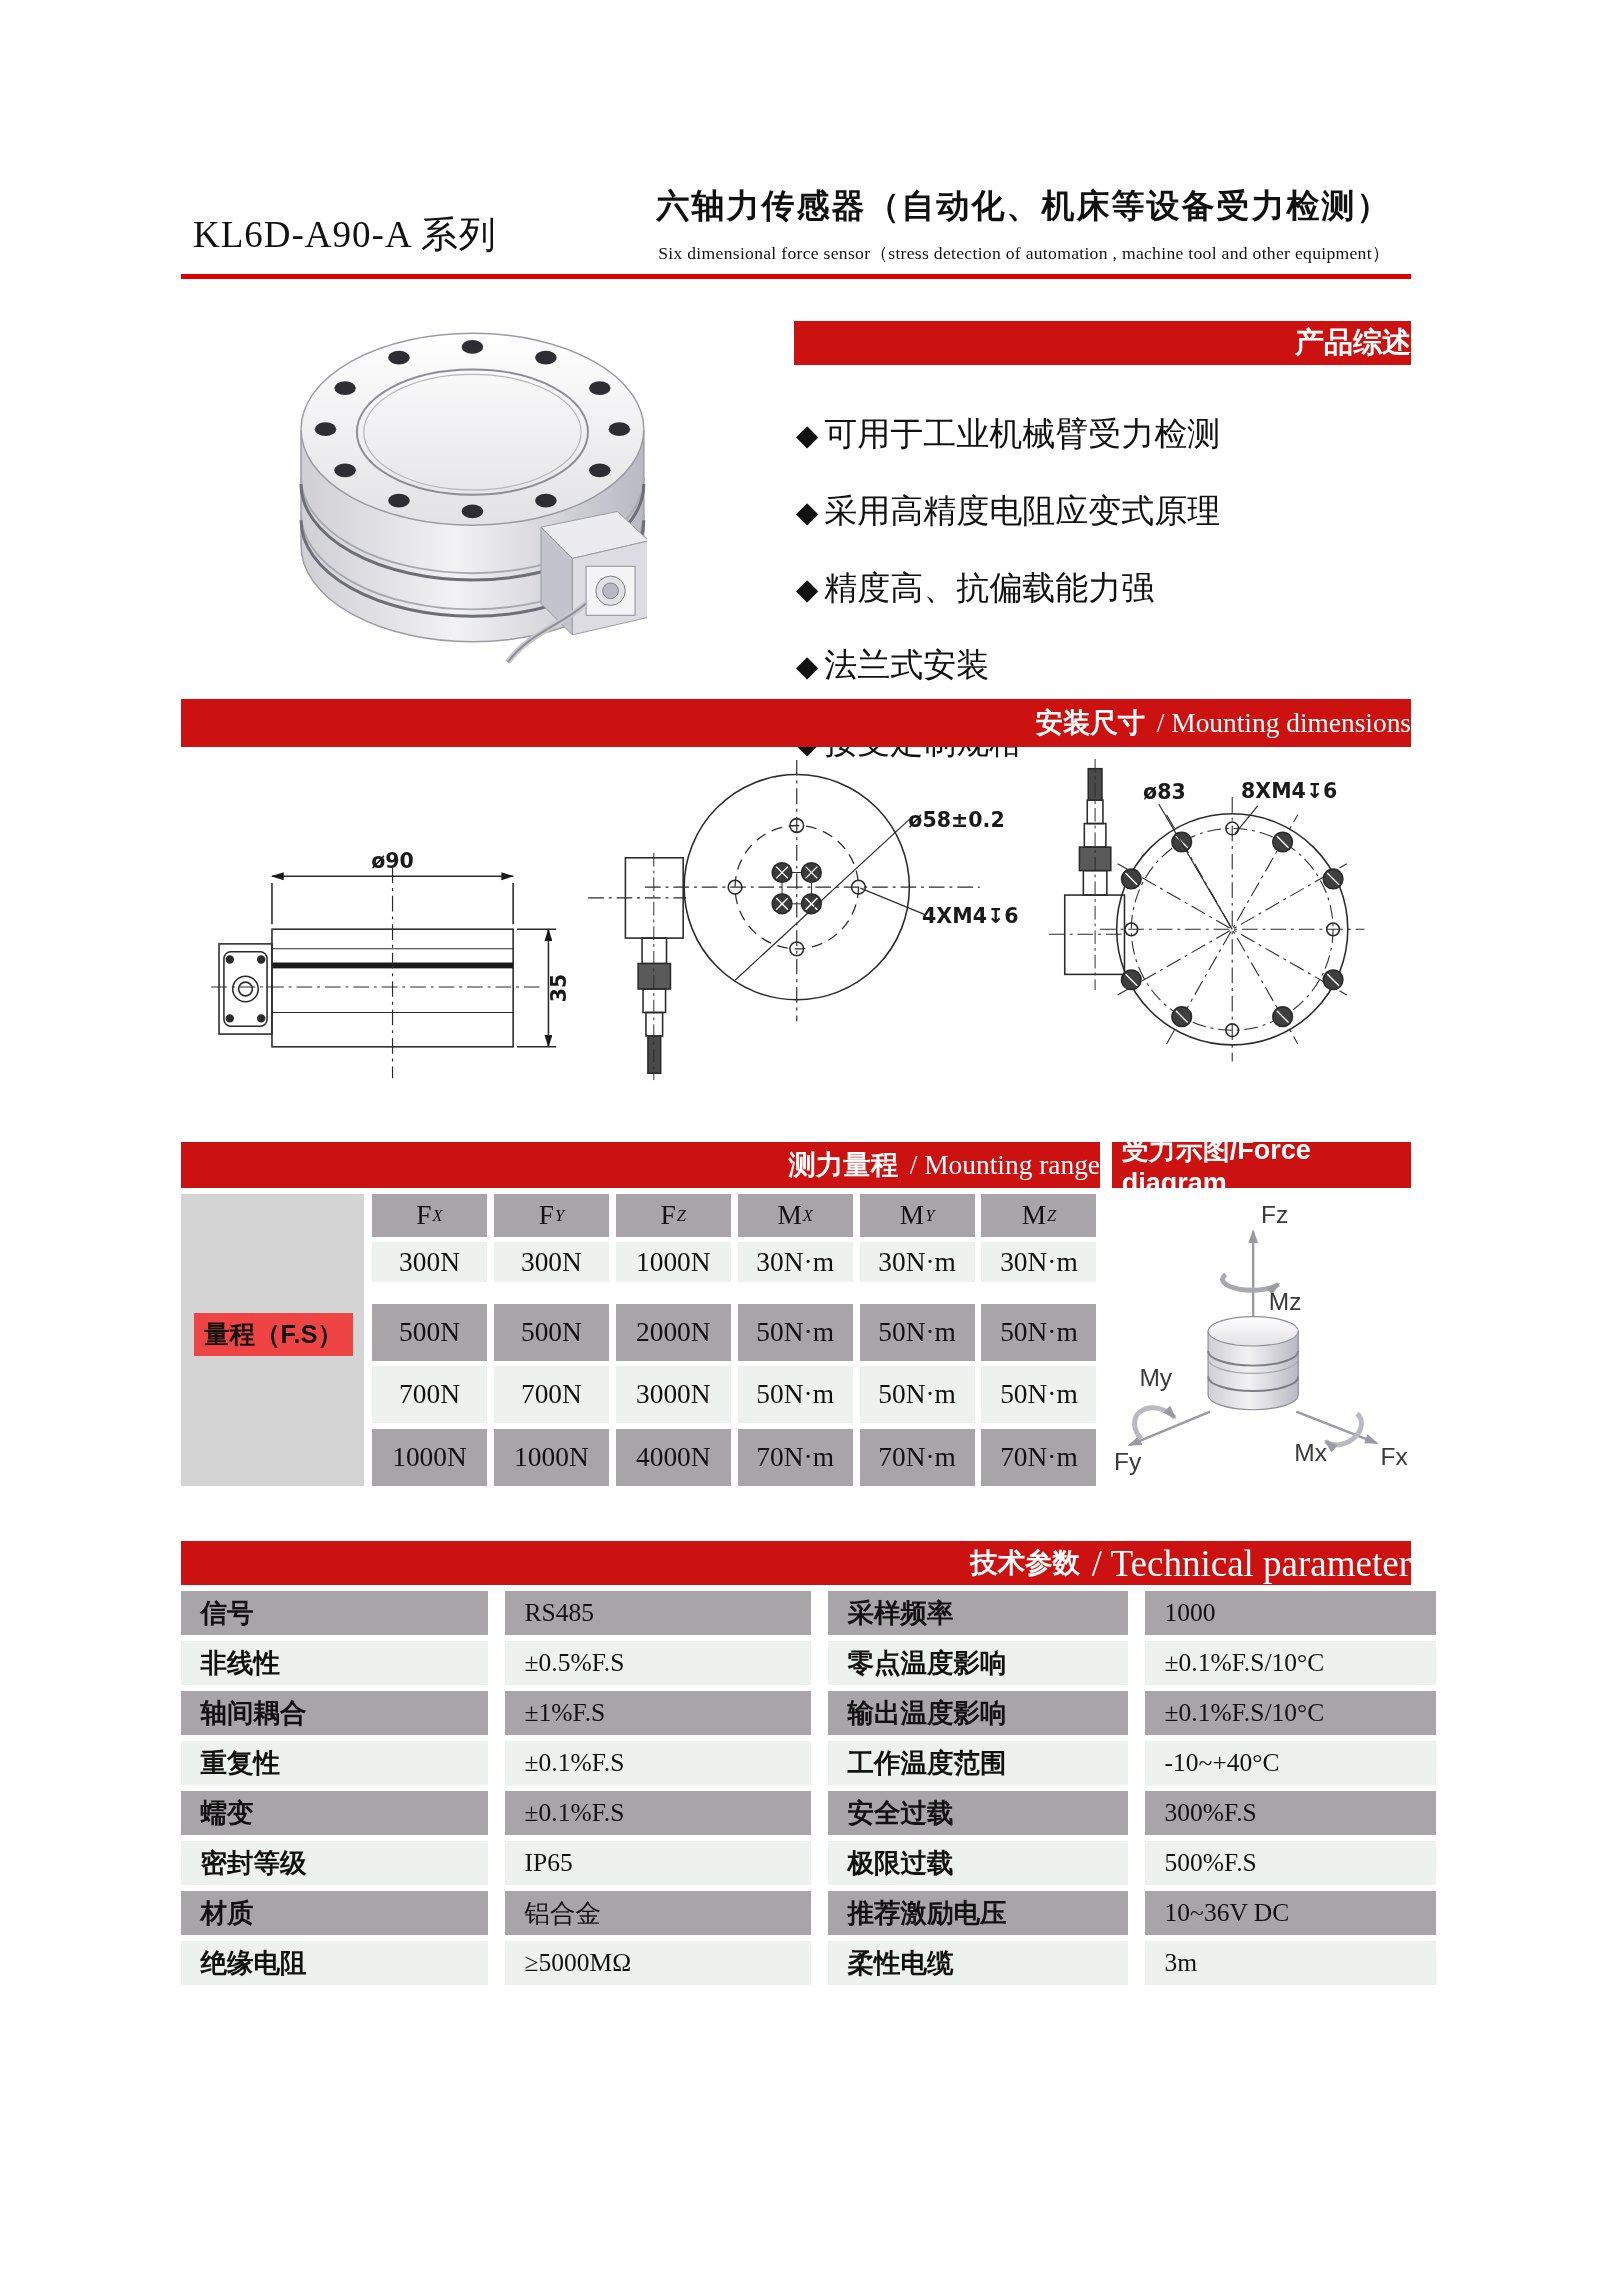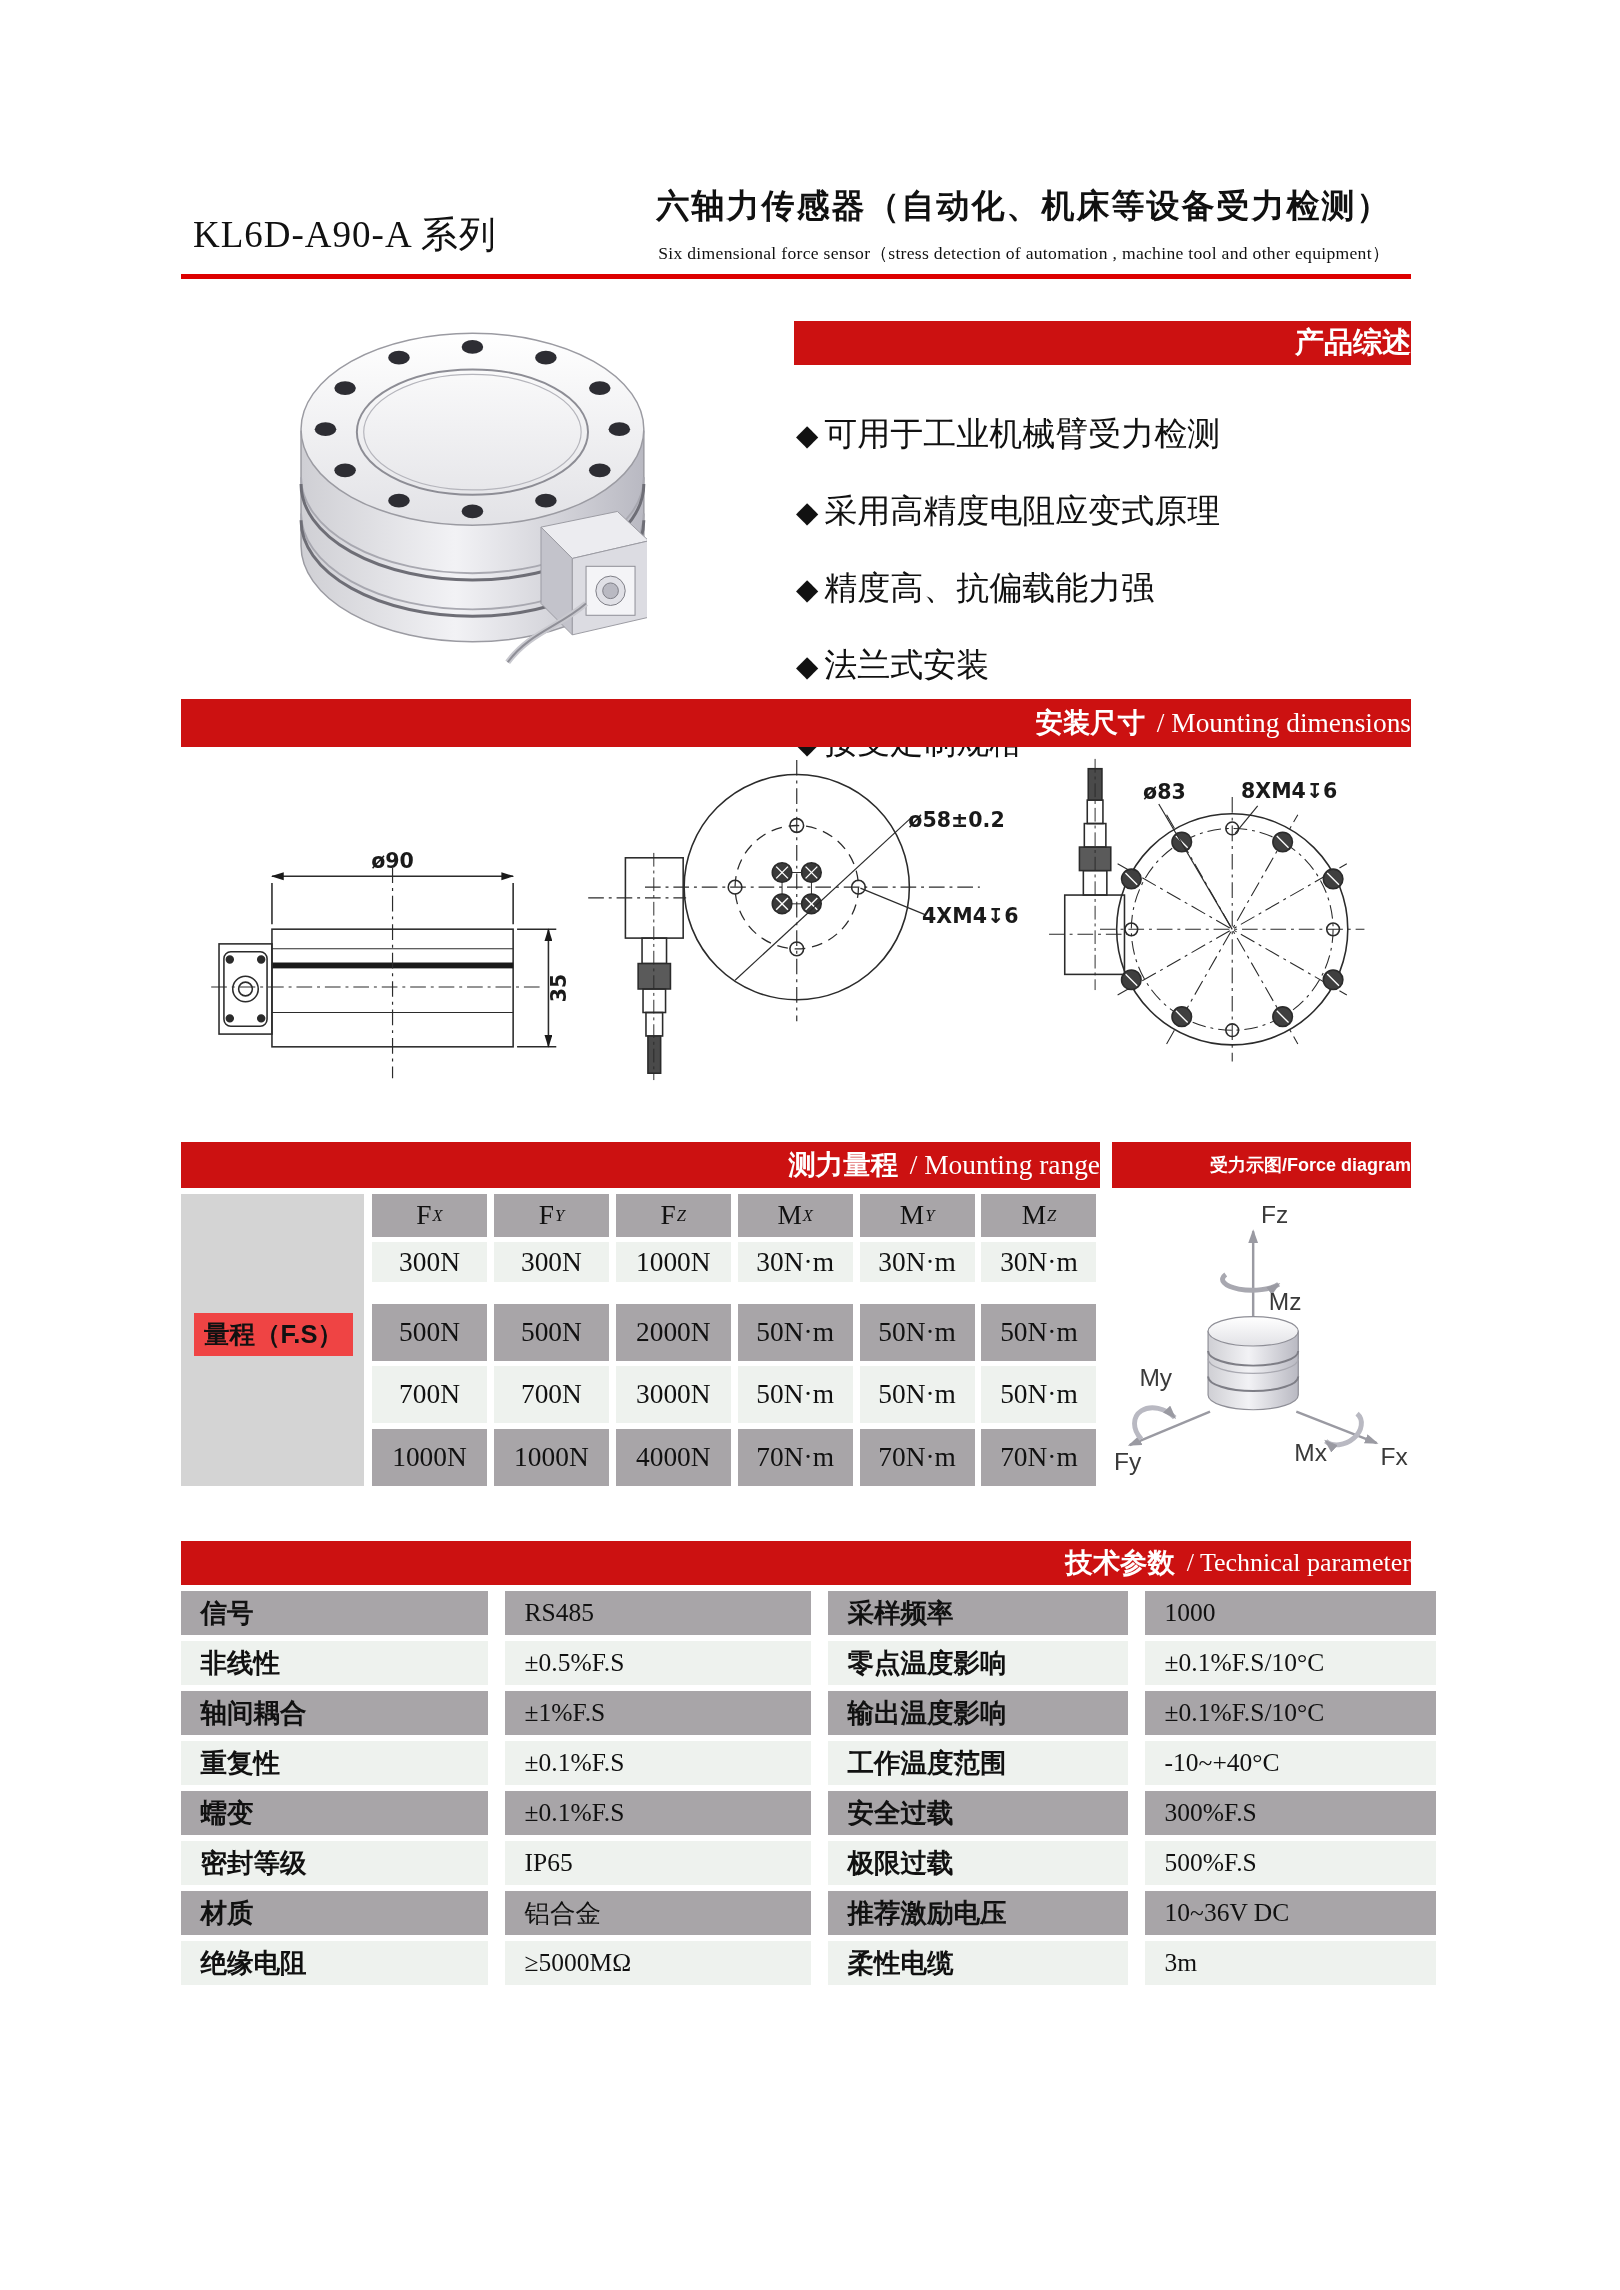--- a/index.html
+++ b/index.html
@@ -333,21 +333,21 @@
   <div class="mrow" style="top:1429px;height:57px">
     <div class="cell g">1000N</div>
     <div class="cell g">1000N</div>
     <div class="cell g">4000N</div>
     <div class="cell g">70N·m</div>
     <div class="cell g">70N·m</div>
     <div class="cell g">70N·m</div>
   </div>
 
   <div class="banner" style="left:1112px;top:1142px;width:299px;height:46px;padding-left:9.8px">
-    <span class="cn" style="font-size:18px">受力示图/Force diagram</span>
+    <span class="cn" style="font-size:27px">受力示图/Force diagram</span>
   </div>
   <svg class="abs" style="left:1112px;top:1194px" width="299" height="304" viewBox="0 0 305 310" fill="none">
     <line x1="100" y1="222" x2="18" y2="256" stroke="#9a9aa2" stroke-width="2.5" marker-end="url(#arrg)"></line>
     <line x1="188" y1="222" x2="270" y2="254" stroke="#9a9aa2" stroke-width="2.5" marker-end="url(#arrg)"></line>
     <line x1="144" y1="128" x2="144" y2="38" stroke="#9a9aa2" stroke-width="2.5" marker-end="url(#arrg)"></line>
     <path d="M116,82 A30,11 0 1 0 170,92" stroke="#a8a8b0" stroke-width="5" marker-end="url(#arrg)"></path>
     <path d="M30,250 A21,16 30 1 1 64,228" stroke="#b9b9c2" stroke-width="5" marker-end="url(#arrg)"></path>
     <path d="M250,224 A21,16 -30 1 1 218,252" stroke="#b9b9c2" stroke-width="5" marker-end="url(#arrg)"></path>
     <path d="M98,140 L98,205 A46,15 0 0 0 190,205 L190,140 Z" fill="url(#metalSide)" stroke="#8e8e96" stroke-width="1.2"></path>
     <path d="M98,160 A46,15 0 0 0 190,160" stroke="#7e7e86" stroke-width="2"></path>
@@ -357,21 +357,21 @@
     <text class="ftext" x="152" y="30">Fz</text>
     <text class="ftext" x="160" y="118">Mz</text>
     <text class="ftext" x="28" y="196">My</text>
     <text class="ftext" x="2" y="282">Fy</text>
     <text class="ftext" x="186" y="272">Mx</text>
     <text class="ftext" x="274" y="276">Fx</text>
   </svg>
 
   <div class="banner" style="left:181px;top:1541px;width:1230px;height:44px">
     <span class="cn" style="font-size:27.4px">技术参数</span>
-    <span class="en" style="font-size:26px">/ Technical parameter</span>
+    <span class="en" style="font-size:37px">/ Technical parameter</span>
   </div>
 
   <div class="trow" style="top:1591px">
     <div class="cell g c1 plabel">信号</div>
     <div class="cell g c2 pvalue">RS485</div>
     <div class="cell g c3 plabel">采样频率</div>
     <div class="cell g c4 pvalue">1000</div>
   </div>
   <div class="trow" style="top:1641px">
     <div class="cell l c1 plabel">非线性</div>

